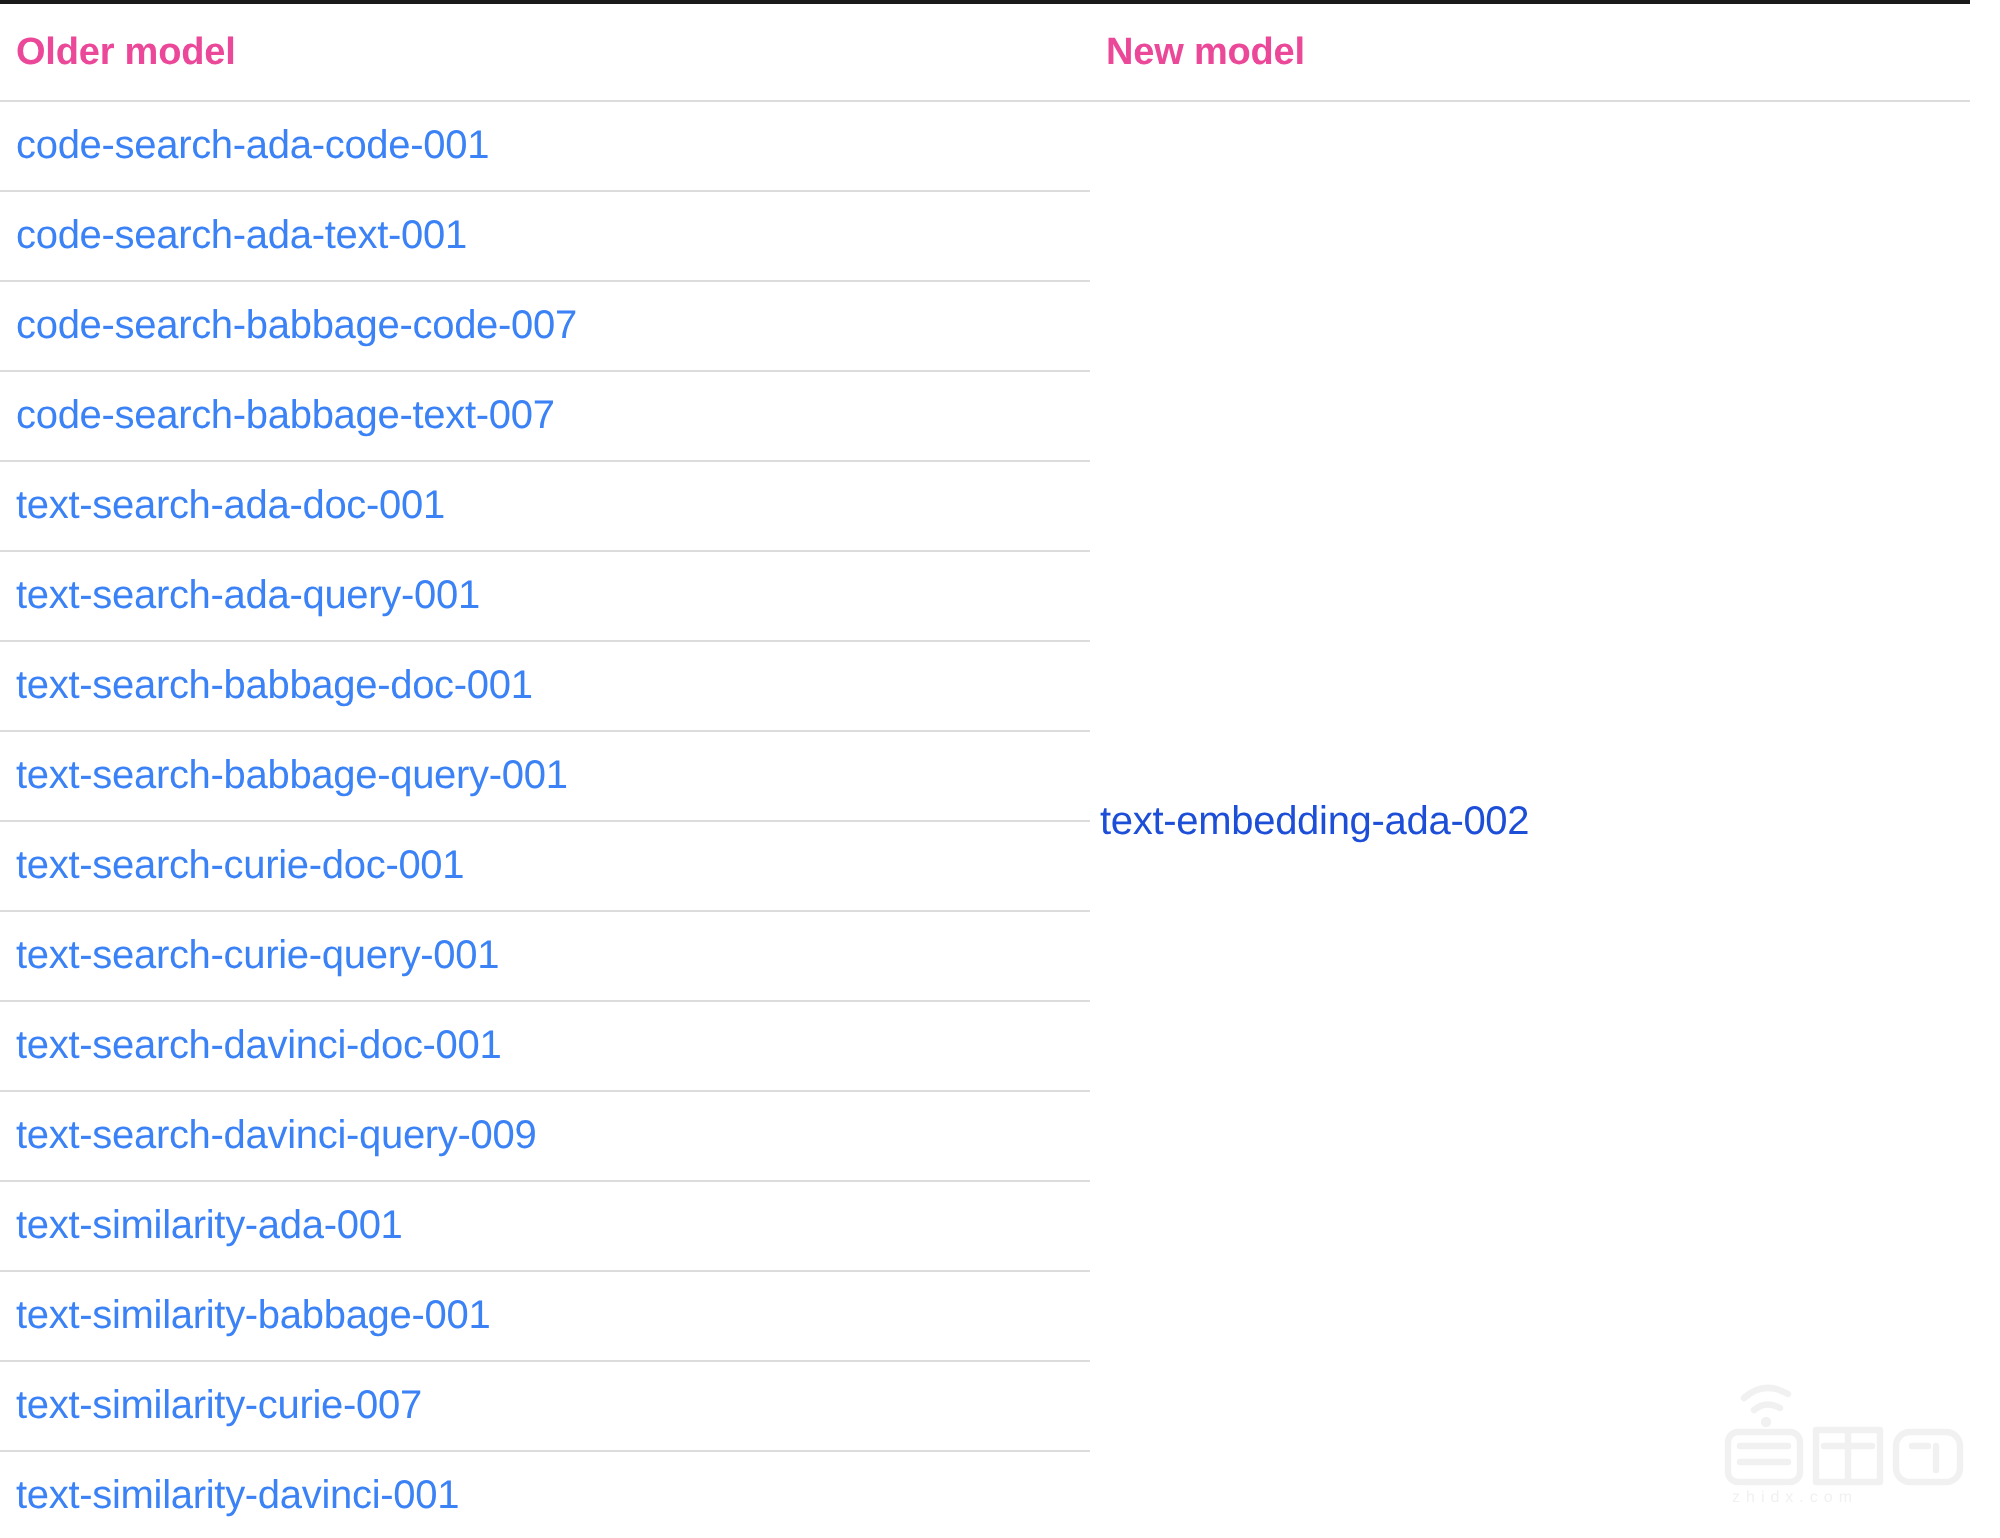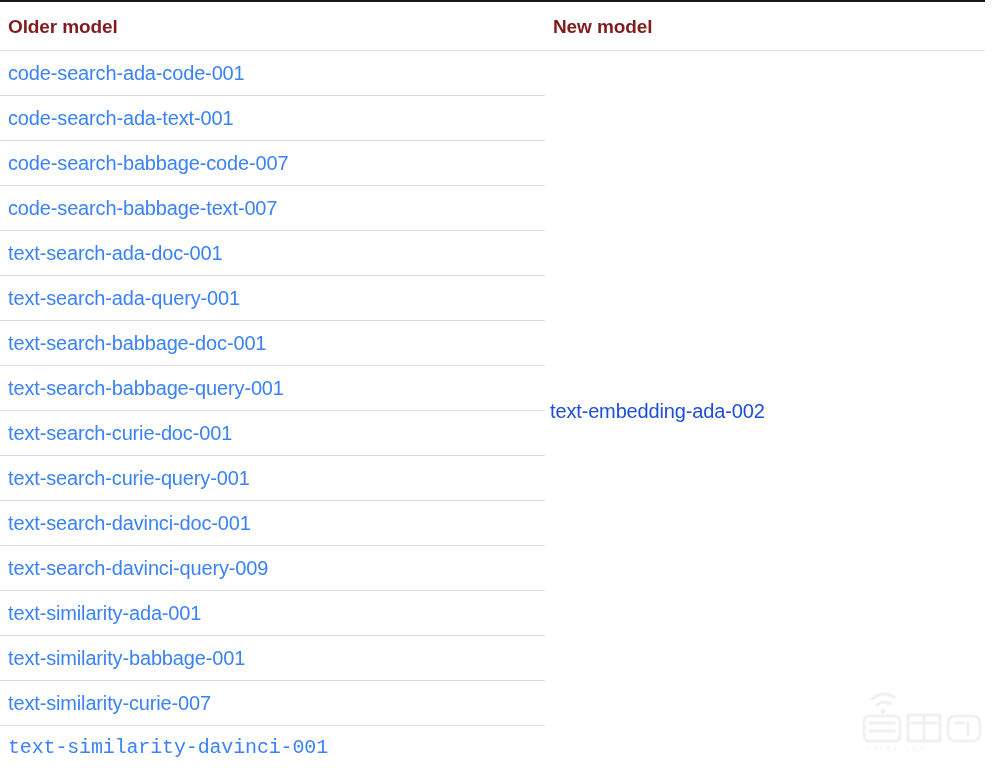--- a/index.html
+++ b/index.html
@@ -35,42 +35,41 @@
   table.model-table col.col-new { width: 440px; }
 
   
   thead tr.header-row th {
     border-top: 2px solid #1a1a1a;
     border-bottom: 1px solid #dcdcdc;
     text-align: left;
     font-weight: bold;
     font-size: 19px;
     line-height: 1;
-    color: #7f1d1d;
+    color: #ec4899;
     padding: 15px 0 14px 8px;
     vertical-align: bottom;
     letter-spacing: -0.1px;
   }
 
   
   tbody td.cell-old {
     border-bottom: 1px solid #dcdcdc;
     font-size: 20px;
     line-height: 1;
     color: #3b82f6;
     padding: 0 0 0 8px;
     height: 44px;
     vertical-align: middle;
     white-space: nowrap;
     letter-spacing: -0.15px;
   }
 
   tbody tr:last-child td.cell-old {
     border-bottom: 1px solid #dcdcdc;
-    font-family: Liberation Mono, monospace;
   }
 
   
   td.cell-new {
     border-bottom: none;
     font-size: 20px;
     line-height: 1;
     color: #1d4ed8;
     padding-left: 5px;
     vertical-align: middle;

